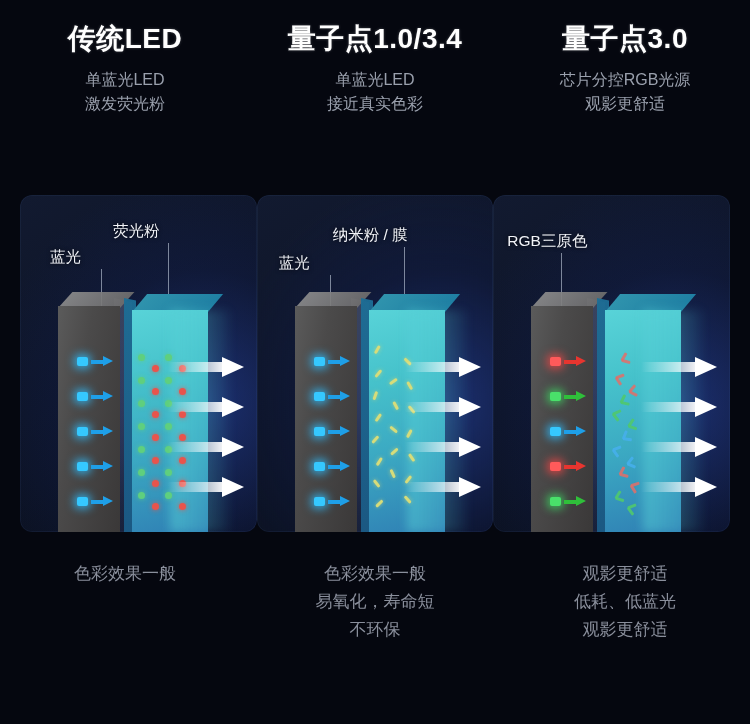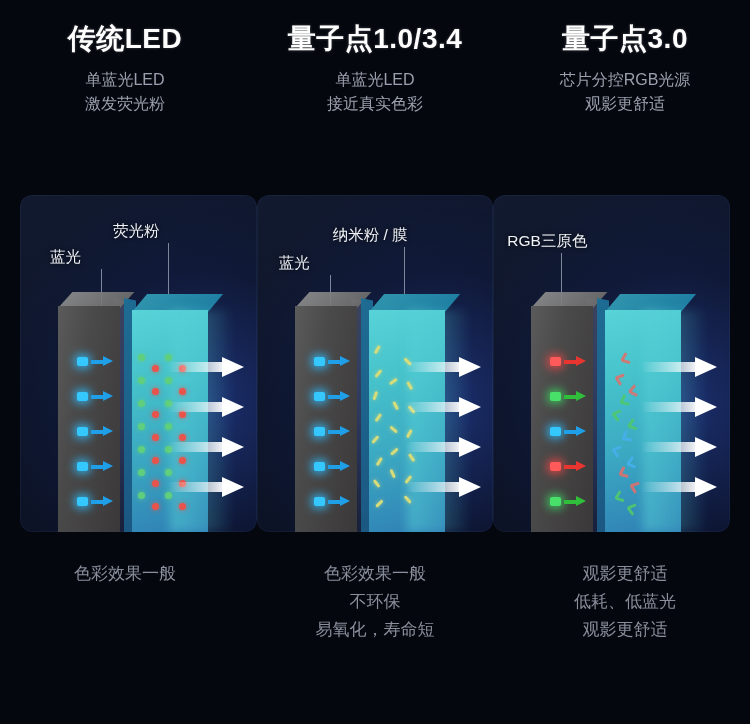--- a/index.html
+++ b/index.html
@@ -387,22 +387,22 @@
 
   </div>
 
   <div class="caps">
     <div class="capcol">
       <div class="cap multiline">色彩效果一般</div>
     </div>
     <div class="capcol">
       <div class="cap multiline">
           <div>色彩效果一般</div>
+          <div>易氧化，寿命短</div>
           <div>不环保</div>
-          <div>易氧化，寿命短</div>
         </div>
     </div>
     <div class="capcol">
       <div class="cap multiline">
           <div>观影更舒适</div>
           <div>低耗、低蓝光</div>
           <div>观影更舒适</div>
         </div>
     </div>
   </div>

